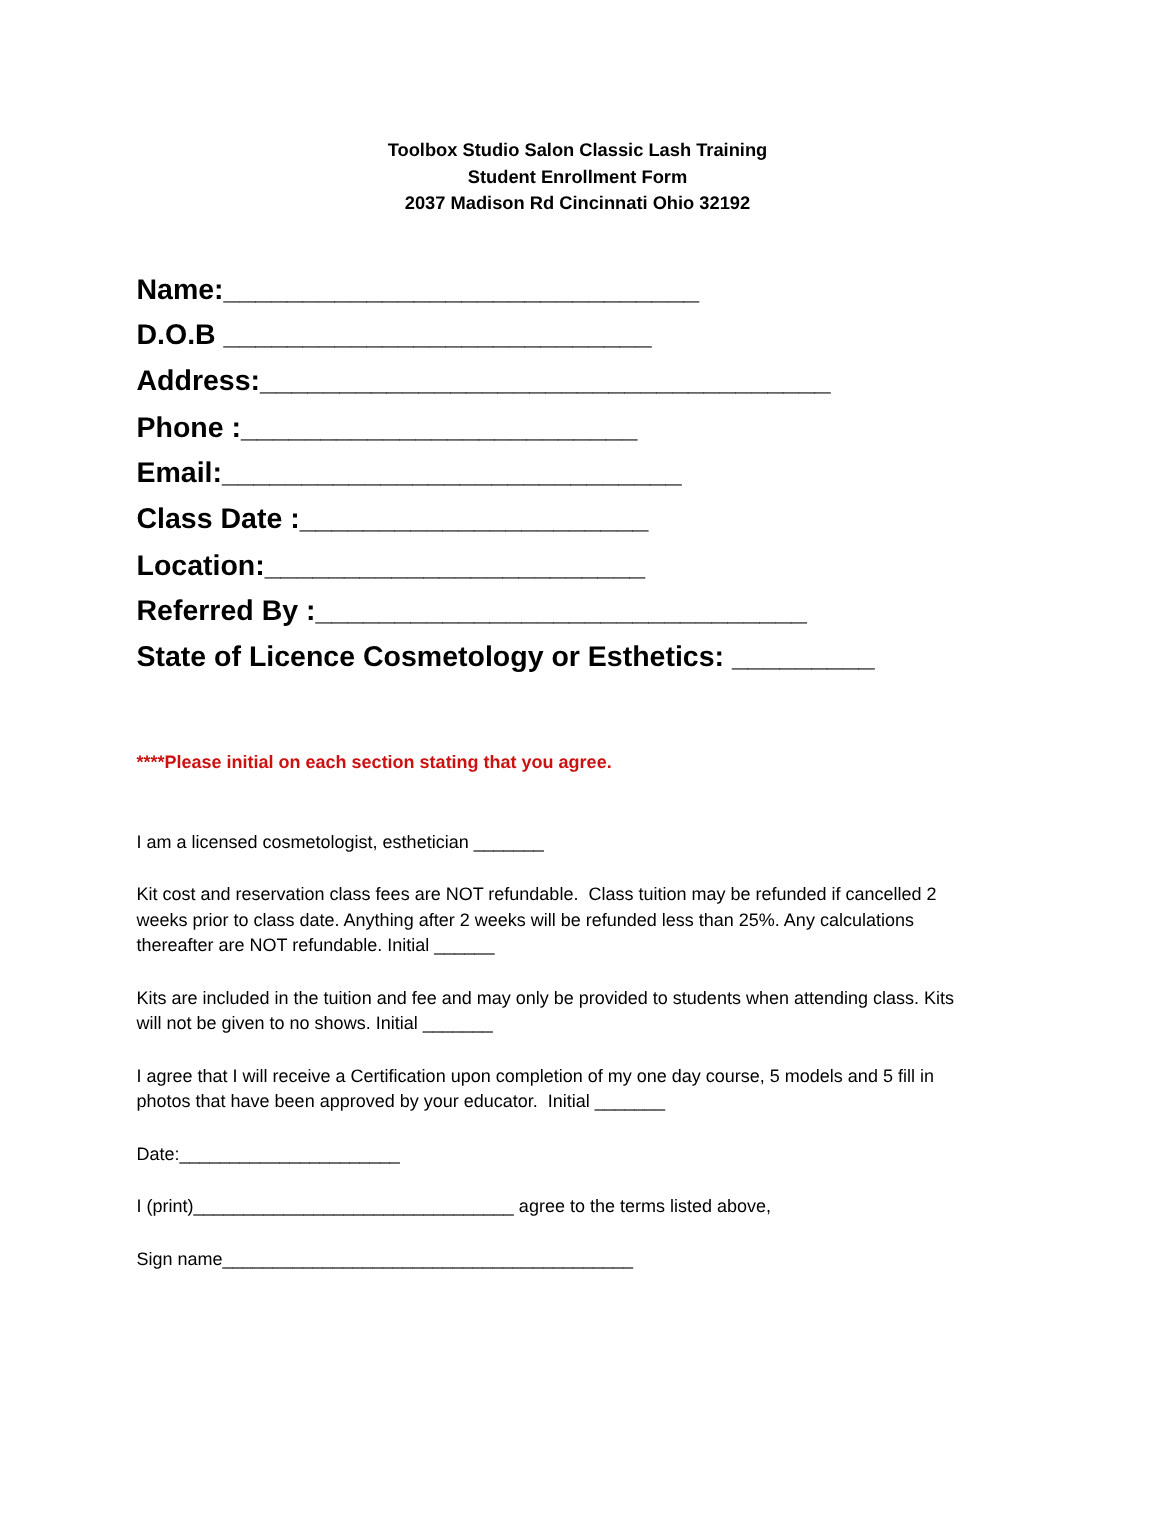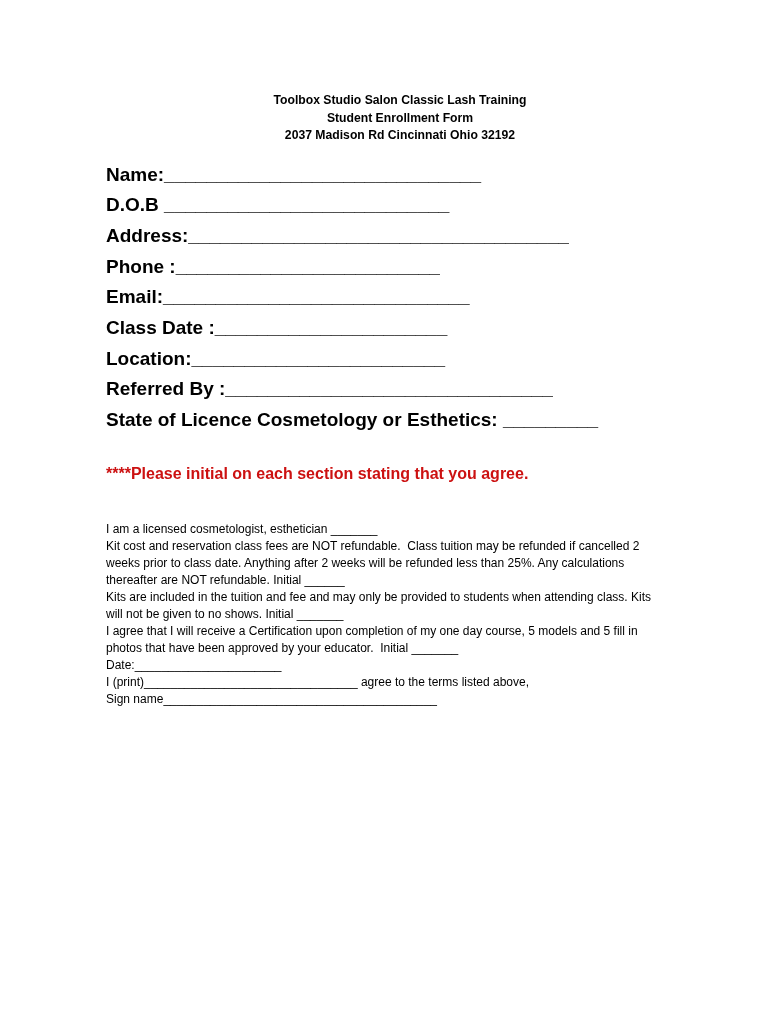--- a/index.html
+++ b/index.html
@@ -7,48 +7,48 @@
     position: relative;
     width: 770px;
     height: 1024px;
     background: #ffffff;
     color: #000000;
     font-family: "Liberation Sans", sans-serif;
     overflow: hidden;
   }
   .content {
     position: absolute;
-    left: 106px;
+    left: 91px;
     top: 92px;
     width: 650px;
   }
   .doc-header {
     width: 588px;
     text-align: center;
     font-weight: 700;
     font-size: 12.2px;
     line-height: 17.5px;
   }
   .fields {
-    margin-top: 15px;
+    margin-top: 34px;
     font-size: 19px;
     font-weight: 700;
     line-height: 30.7px;
   }
   .field-row { white-space: pre; }
   .fill-line { letter-spacing: 0; }
   .notice {
-    margin-top: 29px;
-    font-size: 16px;
+    margin-top: 46px;
+    font-size: 12px;
     font-weight: 700;
     color: #cc1111;
     white-space: pre-wrap;
   }
   .para {
-    margin-top: 0;
+    margin-top: 18px;
     font-size: 12px;
     line-height: 17px;
     white-space: pre-wrap;
   }
   .para.first { margin-top: 38px; }
 </style>
 </head>
 <body>
 
 <div class="page">

